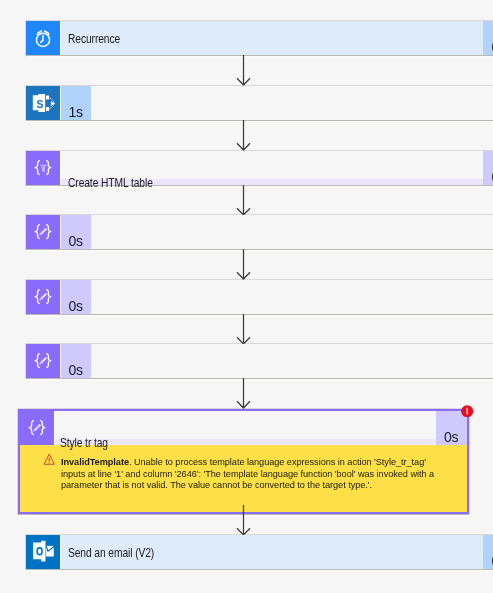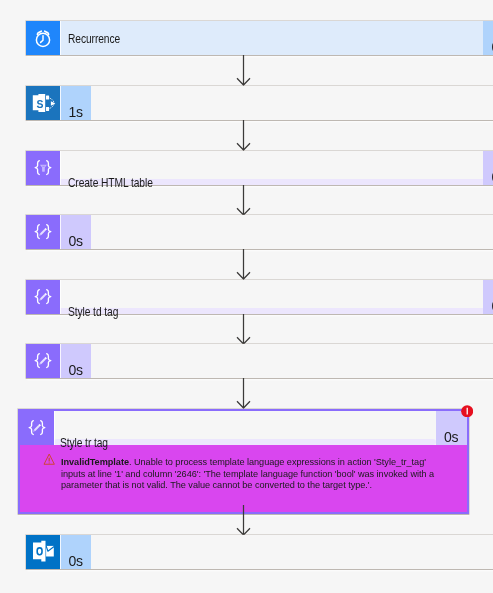--- a/index.html
+++ b/index.html
@@ -24,21 +24,21 @@
   .purple .dur{background:#cfc9fd;}
 
   .badge{position:absolute;right:-5.6px;top:-4.0px;width:12.4px;height:12.4px;line-height:0;}
 
   .arrow{position:absolute;left:236px;}
 
   .failcard{border:2px solid #8a6cfc;width:451px;left:17.6px;}
   .failcard .row{height:34px;}
   .failcard .ttl{padding-left:6.3px;border-radius:10px;}
   .failcard .badge{right:-6.4px;top:-6.4px;}
-  .errbox{background:#d946ef;display:flex;align-items:flex-start;
+  .errbox{background:#fde047;display:flex;align-items:flex-start;
           padding:11.6px 10px 14.6px 0;}
   .errtri{flex:0 0 41.9px;display:flex;justify-content:flex-start;padding-left:23.9px;margin-top:-4.0px;box-sizing:border-box;}
   .errtxt{font-size:10.8px;letter-spacing:-0.05px;line-height:13.72px;color:#1a1a1a;
           width:455px;flex:0 0 455px;transform:scaleX(0.849) scaleY(0.849);transform-origin:left top;}
   .errtxt b{font-weight:bold;}
 </style>
 </head>
 <body>
 
 <div class="canvas">
@@ -155,23 +155,20 @@
                 <path d="M13.3 9.7 C11.9 10.4 11.6 11.0 11.6 12.3 V14.7 C11.6 15.7 11.1 16.2 9.2 16.6 C11.1 17.0 11.6 17.5 11.6 18.5 V20.9 C11.6 22.2 11.9 22.8 13.3 23.5"></path>
                 <path d="M20.7 9.7 C22.1 10.4 22.4 11.0 22.4 12.3 V14.7 C22.4 15.7 22.9 16.2 24.8 16.6 C22.9 17.0 22.4 17.5 22.4 18.5 V20.9 C22.4 22.2 22.1 22.8 20.7 23.5"></path>
               </g>
               <g fill="#fff">
                 <path d="M19.6 12.9 L21.0 14.3 L19.8 15.5 L18.4 14.1 Z"></path>
                 <path d="M18.4 14.1 L19.8 15.5 L15.4 19.9 L14.0 18.5 Z" fill-opacity="0.78"></path>
                 <path d="M14.0 18.5 L15.4 19.9 L13.1 20.8 Z" fill-opacity="0.6"></path>
               </g>
             </svg>
           </div>
-          <div class="ttl">
-            <span>Style td tag</span>
-          </div>
           <div class="dur">0s</div>
         </div>
         <span class="badge"><svg width="12.4" height="12.4" viewBox="0 0 12 12">
             <circle cx="6" cy="6" r="5.85" fill="#0d8042"></circle>
             <path d="M3.6 6.3 L5.3 7.9 L8.6 4.3" fill="none" stroke="#fff" stroke-width="1.2" stroke-linecap="round" stroke-linejoin="round"></path>
           </svg></span>
       </div>
       <div class="arrow" style="top:314px;height:30px"><svg height="30" viewBox="0 0 15 30" width="15">
           <path d="M7.5 0 V29.5 M1 23.2 L7.5 30 L14 23.2" fill="none" stroke="#3b3a39" stroke-width="1.25"></path>
         </svg></div>
@@ -241,20 +238,23 @@
       <div class="card blue" style="top:535px">
         <div class="row">
           <div class="ico" style="background:#0072c6">
             <svg width="34" height="34" viewBox="0 0 34 34">
               <rect x="20.1" y="10.9" width="7.7" height="10.6" fill="#fff"></rect>
               <path d="M20.3 11.4 L21.9 16.2 L27.6 11.9" fill="none" stroke="#0072c6" stroke-width="1.15" stroke-linejoin="round" stroke-linecap="square"></path>
               <path d="M7.0 7.6 H15.3 V5.8 H19.5 V26.6 H15.3 V24.3 H7.0 Z" fill="#fff"></path>
               <rect x="11.2" y="12.9" width="4.8" height="6.8" rx="2.3" ry="2.6" fill="none" stroke="#0072c6" stroke-width="1.6"></rect>
             </svg>
           </div>
+          <div class="ttl">
+            <span>Send an email (V2)</span>
+          </div>
           <div class="dur">0s</div>
         </div>
         <span class="badge"><svg width="12.4" height="12.4" viewBox="0 0 12 12">
             <circle cx="6" cy="6" r="5.85" fill="#4d4d4d"></circle>
             <path d="M3.95 3.95 L8.05 8.05 M8.05 3.95 L3.95 8.05" stroke="#fff" stroke-width="1.35" stroke-linecap="round"></path>
           </svg></span>
       </div>
     </div>
 </div>
 

